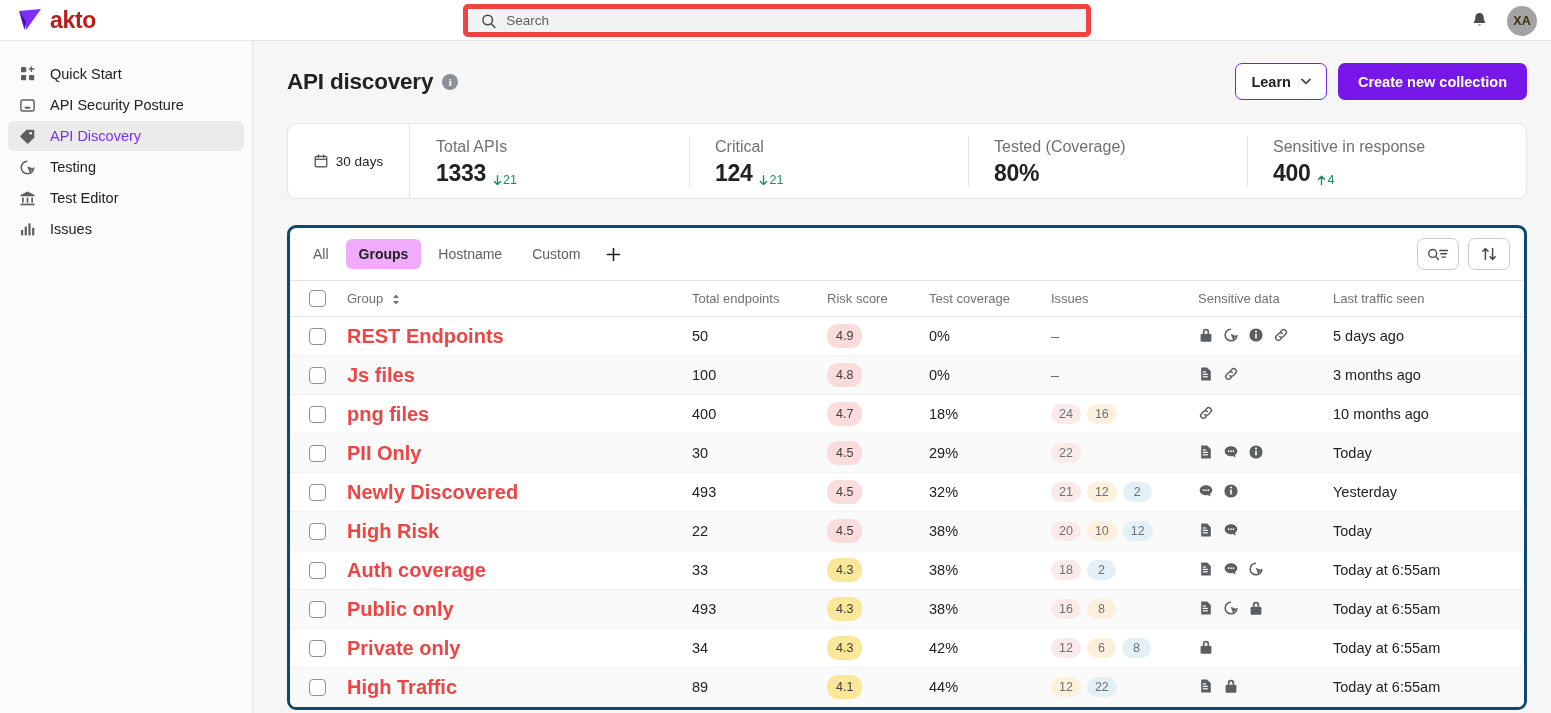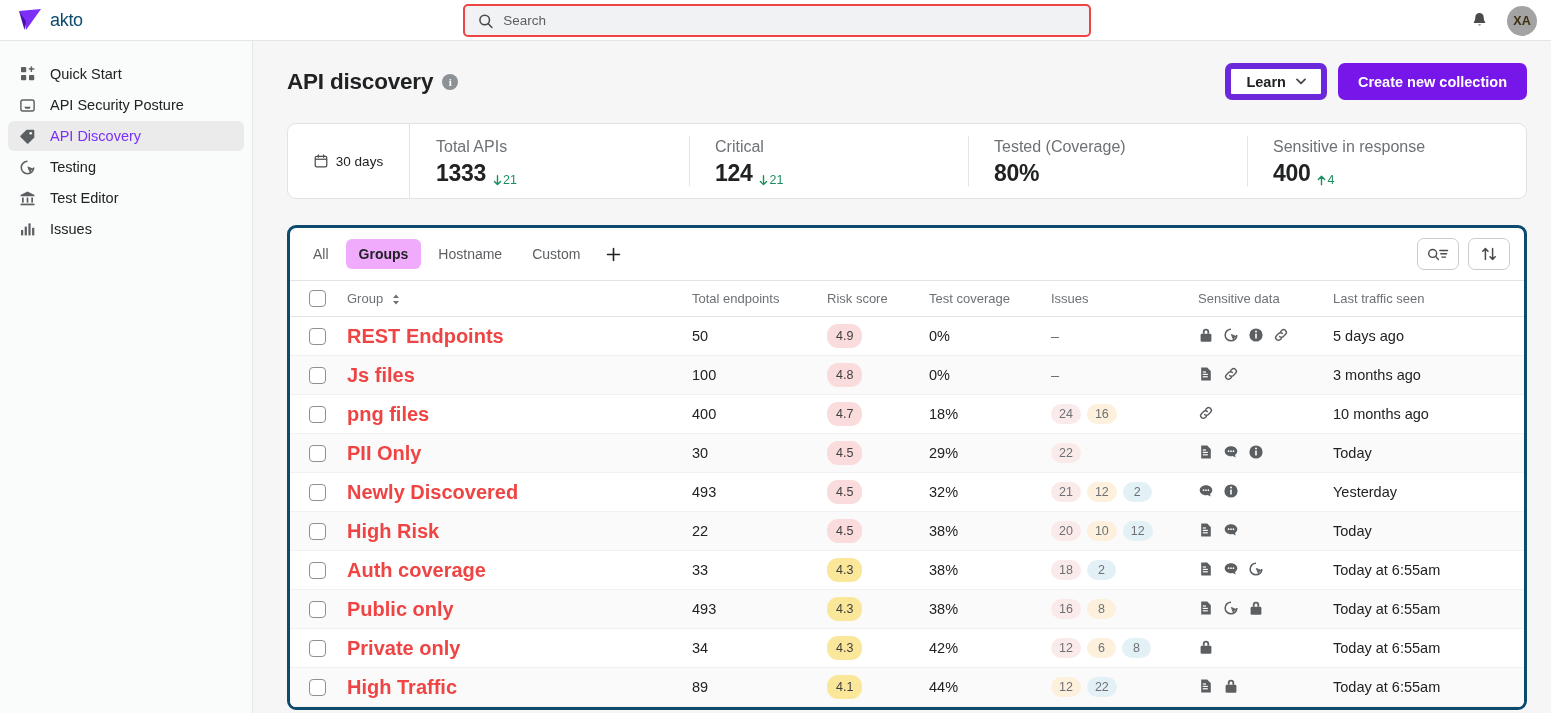--- a/index.html
+++ b/index.html
@@ -15,26 +15,26 @@
   
   .topbar {
     height: 41px; min-height: 41px;
     background: #ffffff;
     border-bottom: 1px solid #e4e5e7;
     display: flex; align-items: center;
     position: relative;
   }
   .brand { width: 253px; display: flex; align-items: center; gap: 7px; padding-left: 17px; }
   .brand-mark { width: 26px; height: 24px; display: block; }
-  .brand-name { font-size: 18px; font-weight: 400; color: #0c4a6e; letter-spacing: -0.3px; }
+  .brand-name { font-size: 23px; font-weight: 700; color: #b91c1c; letter-spacing: -0.3px; }
   .search-wrap { position: absolute; left: 463px; top: 4px; width: 628px; }
   .search-box {
     height: 33px; background: #f1f2f3; border-radius: 5px;
     display: flex; align-items: center; gap: 10px; padding: 0 13px;
-    border: 2px solid #ef4444;
+    border: 5px solid #ef4444;
   }
   .search-box input {
     border: none; outline: none; background: transparent;
     font-family: inherit; font-size: 13.5px; color: #5c5f62; width: 100%;
   }
   .search-box input::placeholder { color: #5c5f62; }
   .topbar-right {
     position: absolute; right: 14px; top: 0; height: 41px;
     display: flex; align-items: center; gap: 16px;
   }
@@ -74,21 +74,21 @@
   .page-title-wrap { display: flex; align-items: center; gap: 9px; }
   .page-title { font-size: 22.5px; font-weight: 700; color: #202223; letter-spacing: -0.2px; }
   .info-dot {
     width: 16px; height: 16px; border-radius: 50%; background: #8c9196;
     color: #fff; font-size: 11px; font-weight: 700; font-family: "Liberation Serif", serif;
     display: flex; align-items: center; justify-content: center; cursor: pointer;
   }
   .head-actions { display: flex; align-items: center; gap: 11px; }
   .btn-learn {
     height: 37px; padding: 0 15px; background: #fff;
-    border: 6px solid #6d28d9; border-radius: 7px;
+    border: 1px solid #6d28d9; border-radius: 7px;
     font-family: inherit; font-size: 14.5px; font-weight: 600; color: #202223;
     display: flex; align-items: center; gap: 10px; cursor: pointer;
   }
   .btn-primary {
     height: 37px; padding: 0 20px; background: #7716e8; border: none; border-radius: 7px;
     font-family: inherit; font-size: 14.5px; font-weight: 600; color: #fff; cursor: pointer;
   }
 
   
   .stats {

